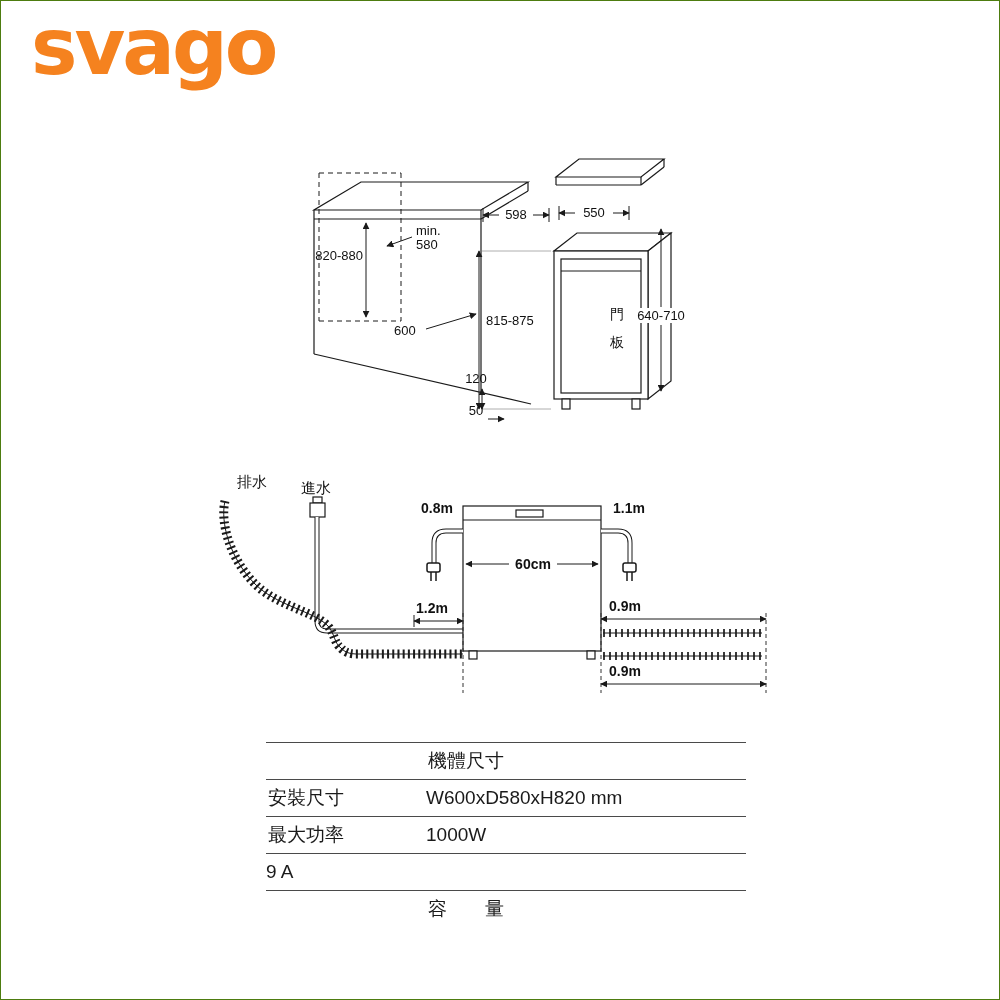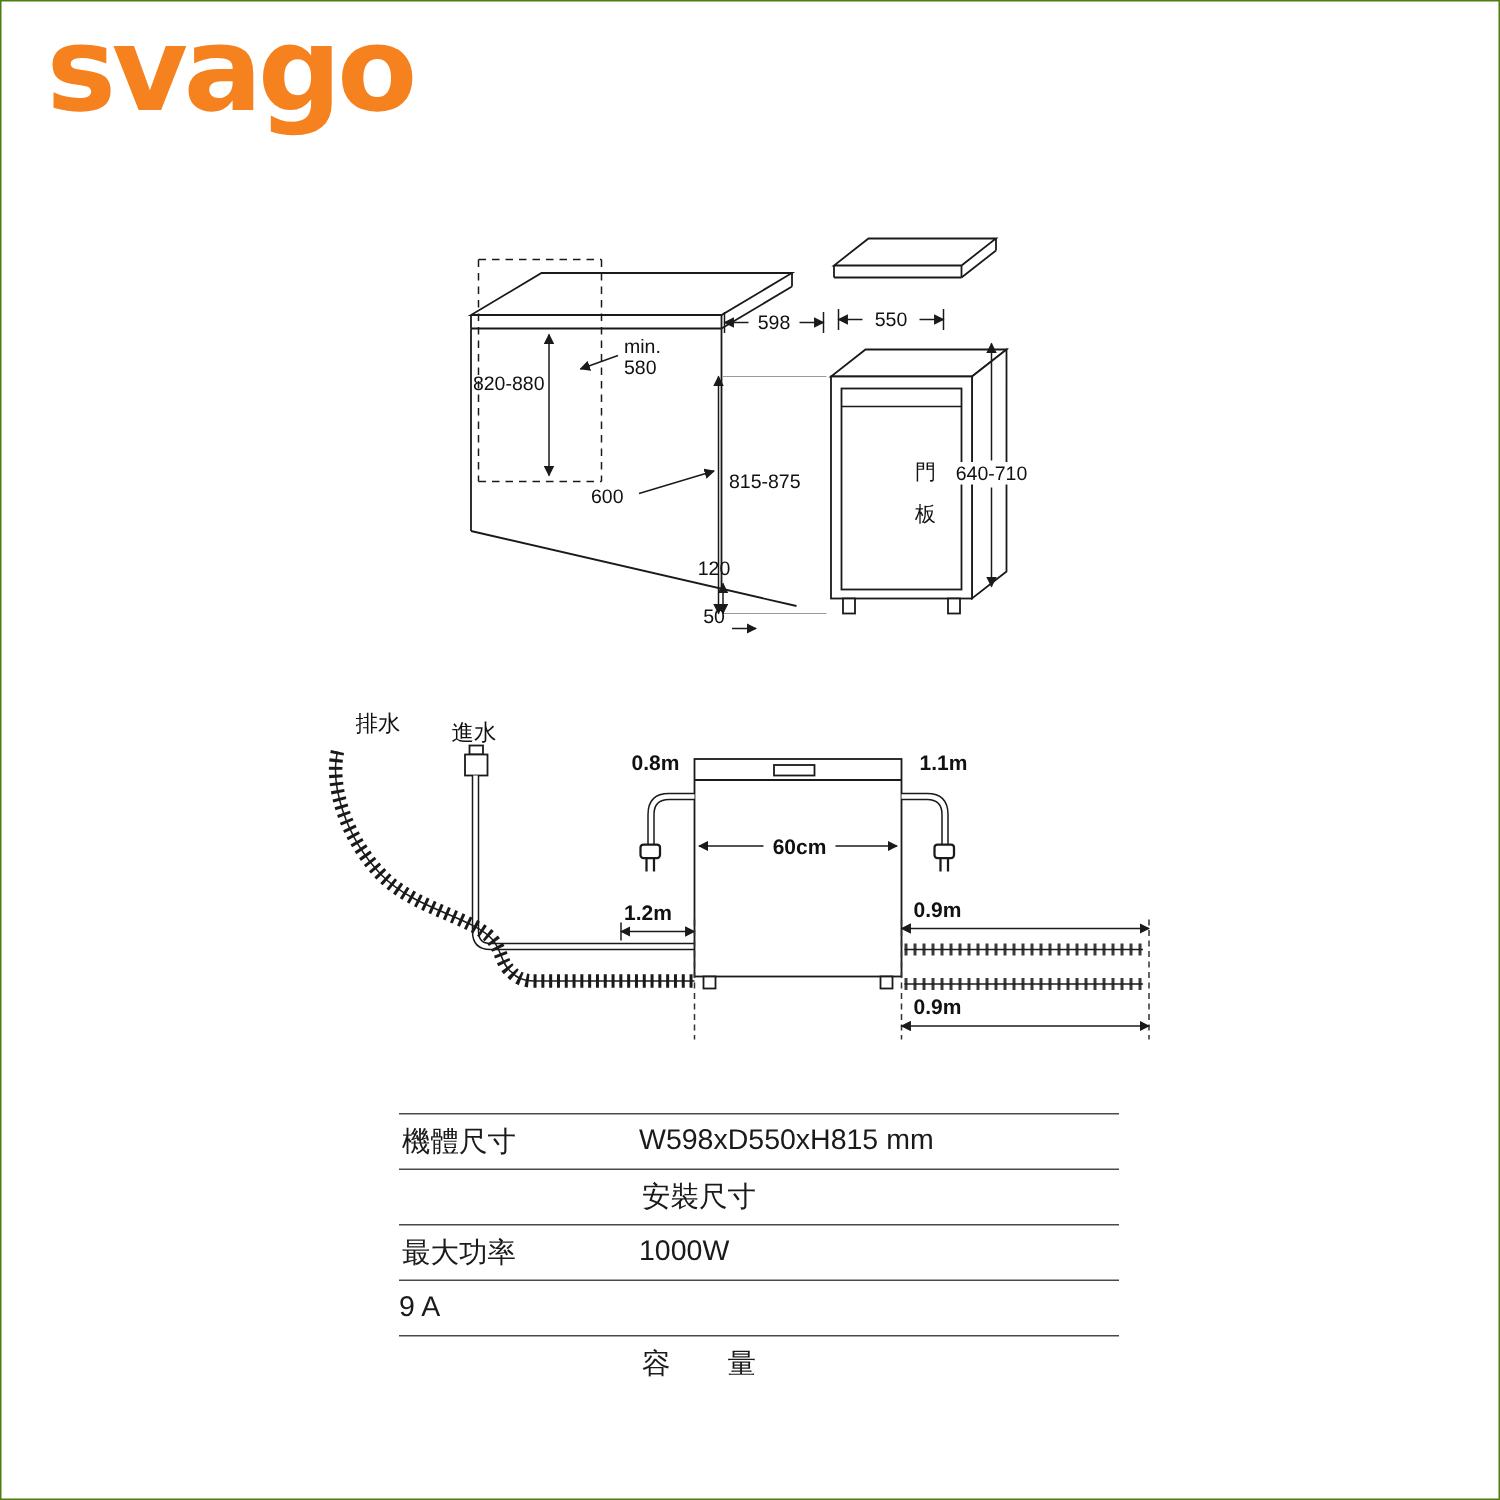--- a/index.html
+++ b/index.html
@@ -237,24 +237,24 @@
 
     <g>
       <line class="dim" x1="395" y1="221" x2="560" y2="221" marker-start="url(#a2)" marker-end="url(#a2)"></line>
       <text class="dim-text-b mid" x="419" y="213">0.9m</text>
     </g>
   </svg>
 
   <div class="spec-table">
     <div class="spec-row">
       <span class="spec-label">機體尺寸</span>
-      <span class="spec-value">W598xD550xH815 mm</span>
     </div>
     <div class="spec-row">
       <span class="spec-label">安裝尺寸</span>
+      <span class="spec-value">W600xD580xH820 mm</span>
     </div>
     <div class="spec-row">
       <span class="spec-label">最大功率</span>
       <span class="spec-value">1000W</span>
     </div>
     <div class="spec-row">
       <span class="spec-value">9 A</span>
     </div>
     <div class="spec-row">
       <span class="spec-label">容　　量</span>

